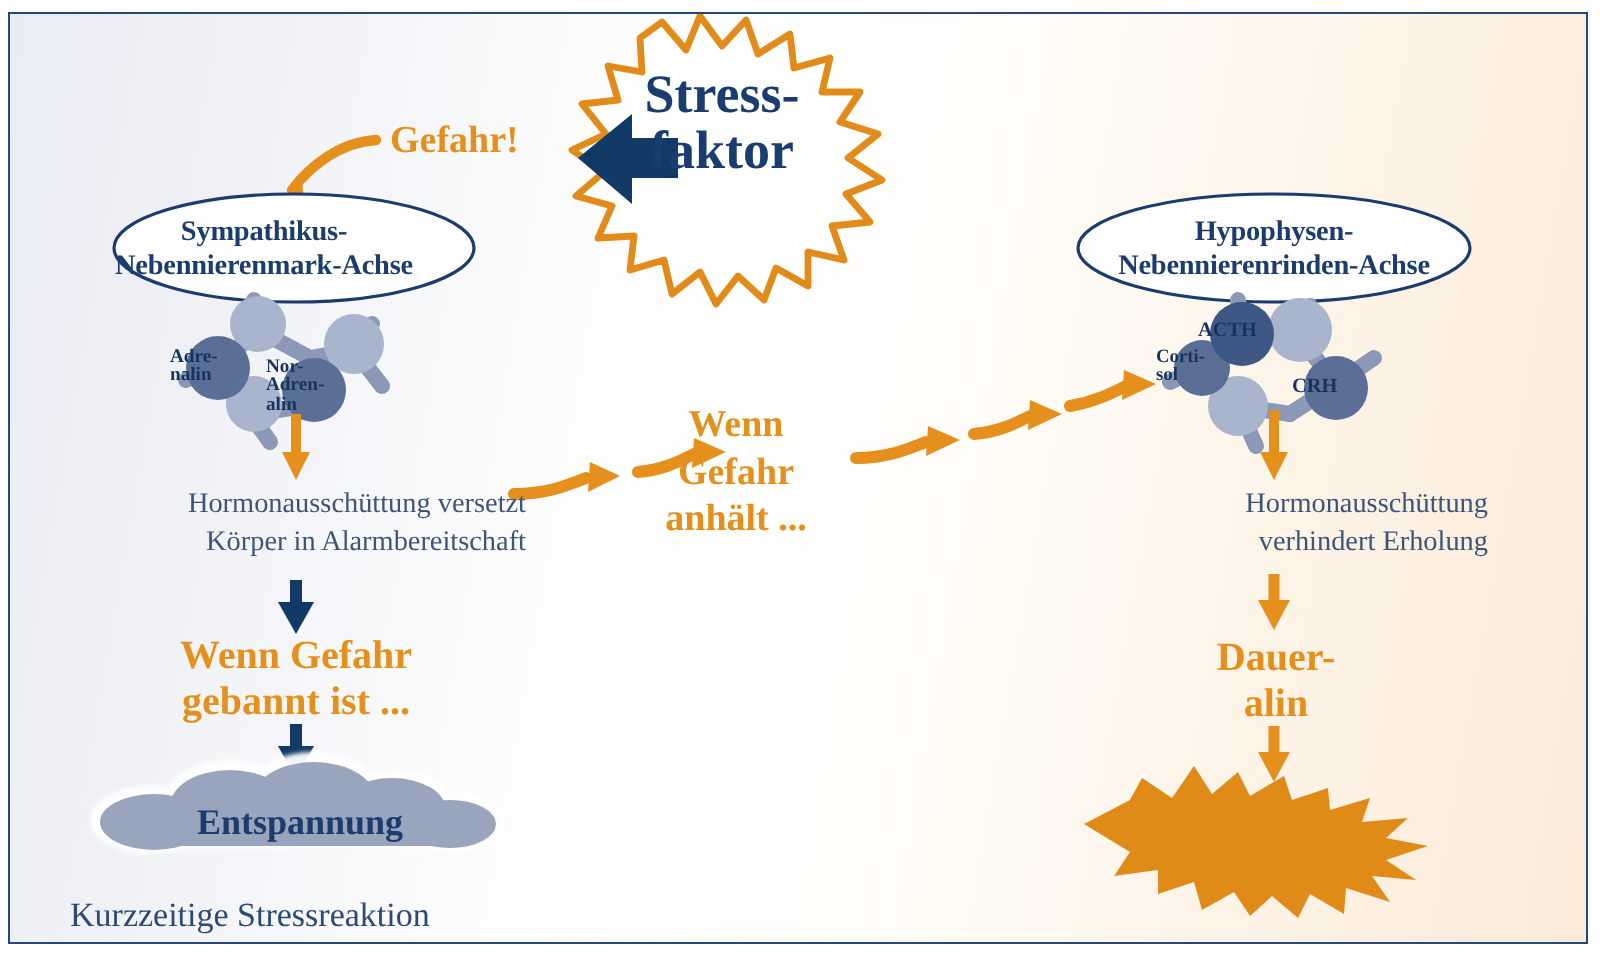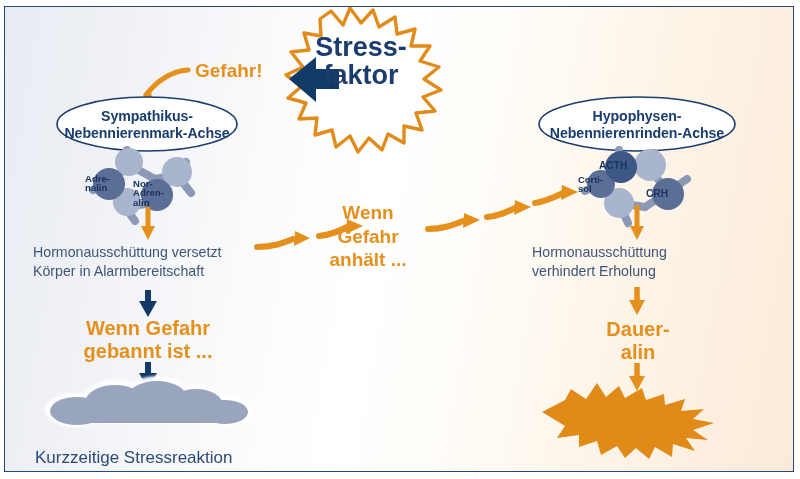--- a/index.html
+++ b/index.html
@@ -1,40 +1,41 @@
 <!DOCTYPE html>
 <html><head>
 <meta charset="utf-8">
 <style>
   html,body{margin:0;padding:0;background:#ffffff;}
   body{font-family:"Liberation Sans","DejaVu Sans",sans-serif;}
   #stage{
     position:relative;width:800px;height:479px;overflow:hidden;
     background:#ffffff;
+    font-family:Liberation Serif, serif;
   }
   #frame{
     position:absolute;left:4px;top:6px;width:790px;height:466px;
     border:1.5px solid #23497e;
     box-sizing:border-box;
     background:linear-gradient(100deg,#e9ecf3 0%,#eef0f5 12%,#fbfbfc 33%,#ffffff 46%,#fffdf9 58%,#fdf3e6 80%,#fbead8 100%);
     overflow:hidden;
   }
   .svgLayer{position:absolute;left:0;top:0;width:790px;height:466px;}
   .txt{position:absolute;white-space:pre;line-height:1.12;text-align:center;}
   .navy{color:#1b3c6e;}
   .orange{color:#e5901d;}
   .bold{font-weight:bold;}
   .ctr{text-align:center;}
 
   .axisLabel{
     font-weight:bold;color:#1b3c6e;text-align:center;
     letter-spacing:-0.1px;
   }
   .bodyText{
-    color:#3d5579;text-align:left;font-weight:400;
+    color:#3d5579;text-align:right;font-weight:400;
   }
   .caption{
     color:#2c4a78;font-weight:400;
   }
   .molLabel{
     position:absolute;color:#17335e;font-weight:bold;text-align:left;
     line-height:0.98;white-space:pre;
   }
 </style>
 </head>
@@ -181,35 +182,36 @@
       <g>
         <polygon points="537,405 560,393 566,382 581,392 592,376 601,390 614,379 620,391 637,381 641,393 659,387 660,398 680,392 676,404 699,402 688,412 709,416 688,423 703,433 681,431 690,444 668,437 667,450 650,440 644,452 631,441 620,451 612,439 596,448 592,434 574,440 574,428 552,431 560,419" fill="#e08a18"></polygon>
       </g>
     </svg>
 
     <div class="txt bold ctr navy" style="left:296px;top:26px;width:120px;font-size:27px;line-height:1.04;">Stress-
 faktor</div>
 
     <div class="txt bold orange" style="left:190px;top:53px;font-size:19px;">Gefahr!</div>
 
-    <div class="txt axisLabel" style="left:47px;top:101px;width:190px;font-size:14.2px;line-height:1.2;">Sympathikus-
+    <div class="txt axisLabel" style="left:32px;top:101px;width:190px;font-size:14.2px;line-height:1.2;">Sympathikus-
 Nebennierenmark-Achse</div>
 
     <div class="molLabel" style="left:80px;top:167px;width:48px;font-size:9.6px;">Adre-
 nalin</div>
     <div class="molLabel" style="left:128px;top:172px;width:48px;font-size:9.6px;">Nor-
 Adren-
 alin</div>
 
     <div class="txt bodyText" style="left:28px;top:236px;width:230px;font-size:14.2px;line-height:1.35;">Hormonausschüttung versetzt
 Körper in Alarmbereitschaft</div>
 
     <div class="txt bold ctr orange" style="left:38px;top:310px;width:210px;font-size:20px;line-height:1.14;">Wenn Gefahr
 gebannt ist ...</div>
 
+    <div class="txt bold ctr navy" style="left:58px;top:394px;width:174px;font-size:18px;">Entspannung</div>
 
     <div class="txt caption" style="left:30px;top:441px;font-size:17px;">Kurzzeitige Stressreaktion</div>
 
     <div class="txt bold ctr orange" style="left:307px;top:194px;width:112px;font-size:19px;line-height:1.24;">Wenn
 Gefahr
 anhält ...</div>
 
     <div class="txt axisLabel" style="left:528px;top:101px;width:208px;font-size:14.2px;line-height:1.2;">Hypophysen-
 Nebennierenrinden-Achse</div>
 

